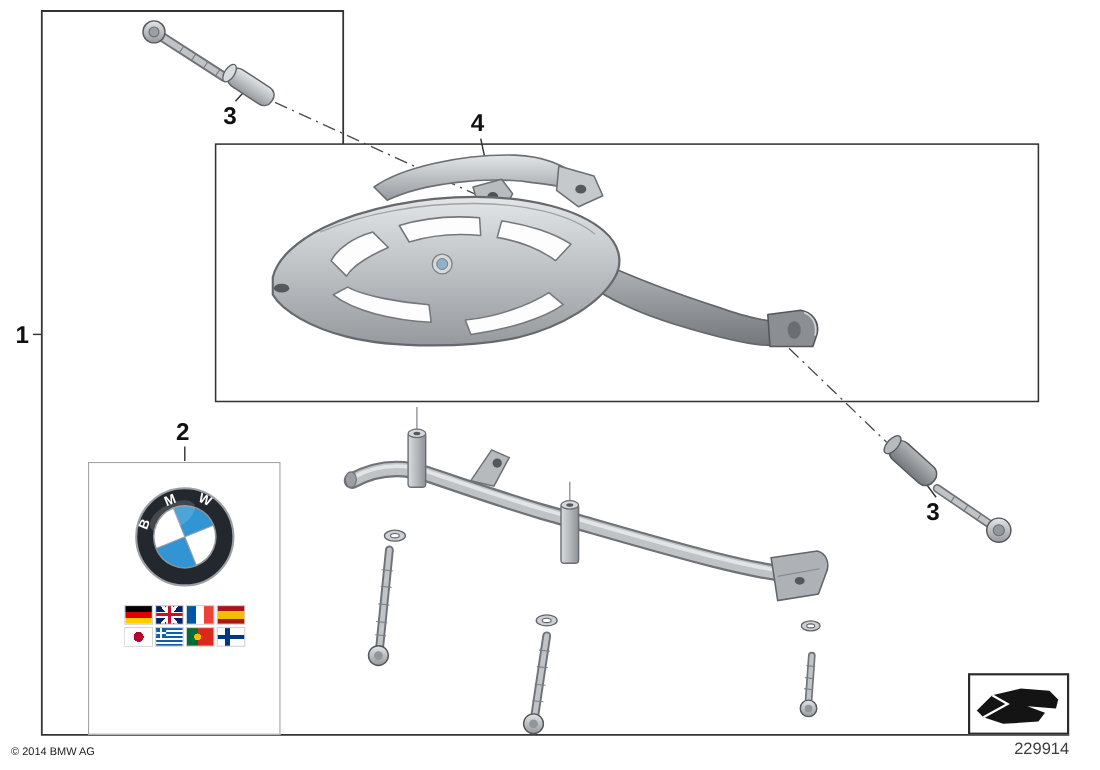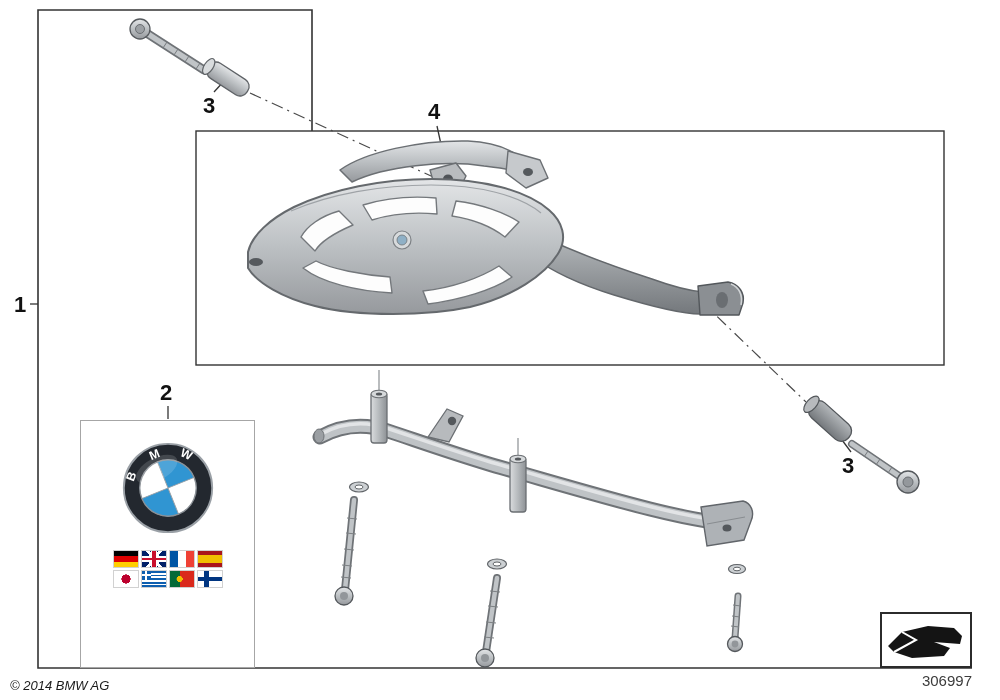--- a/index.html
+++ b/index.html
@@ -33,21 +33,21 @@
     linear-gradient(to right,transparent 3.4px,#fff 3.4px 5.4px,transparent 5.4px) 0 0/9px 9px no-repeat,
     linear-gradient(to bottom,transparent 3.4px,#fff 3.4px 5.4px,transparent 5.4px) 0 0/9px 9px no-repeat,
     linear-gradient(#0d5eaf,#0d5eaf) 0 0/9px 9px no-repeat,
     repeating-linear-gradient(to bottom,#0d5eaf 0 1.8px,#fff 1.8px 3.6px);}
   .flag-portugal{background:radial-gradient(circle at 9.6px 8px,#f1bf00 0 3px,rgba(0,0,0,0) 3.2px),
     linear-gradient(to right,#046a38 0 40%,#da291c 40%);}
   .flag-finland{background:
     linear-gradient(to right,transparent 27%,#003580 27% 45%,transparent 45%),
     linear-gradient(to bottom,transparent 40%,#003580 40% 64%,transparent 64%),#fff;}
 
-  .copyright{position:absolute;left:10px;top:678px;font-size:13px;color:#1a1a1a;font-style:italic;}
+  .copyright{position:absolute;left:10px;top:678px;font-size:10px;color:#1a1a1a;}
   .part-number{position:absolute;left:872px;top:672px;width:100px;text-align:right;
     font-size:15px;color:#3c3c3c;}
   .tool-box{position:absolute;left:880px;top:612px;width:92px;height:56px;
     border:2px solid #2b2b2b;background:#fff;box-sizing:border-box;}
 </style>
 </head>
 <body>
 
 <div class="stage">
 
@@ -259,16 +259,16 @@
         <span class="flag flag-finland"></span>
       </div>
   </div>
 
   <div class="tool-box">
     <svg width="88" height="52" viewBox="0 0 88 52">
       <path d="M6,32 L20,18 L46,12 L72,14 L80,22 L78,30 L52,28 L68,34 L62,42 L30,44 L12,38 Z" fill="#141414"></path>
       <path d="M20,18 L34,26 L12,38" fill="none" stroke="#fff" stroke-width="2"></path>
     </svg>
   </div>
-  <div class="part-number">306997</div>
+  <div class="part-number">229914</div>
 
   <div class="copyright">© 2014 BMW AG</div>
 </div>
 
 </body></html>

